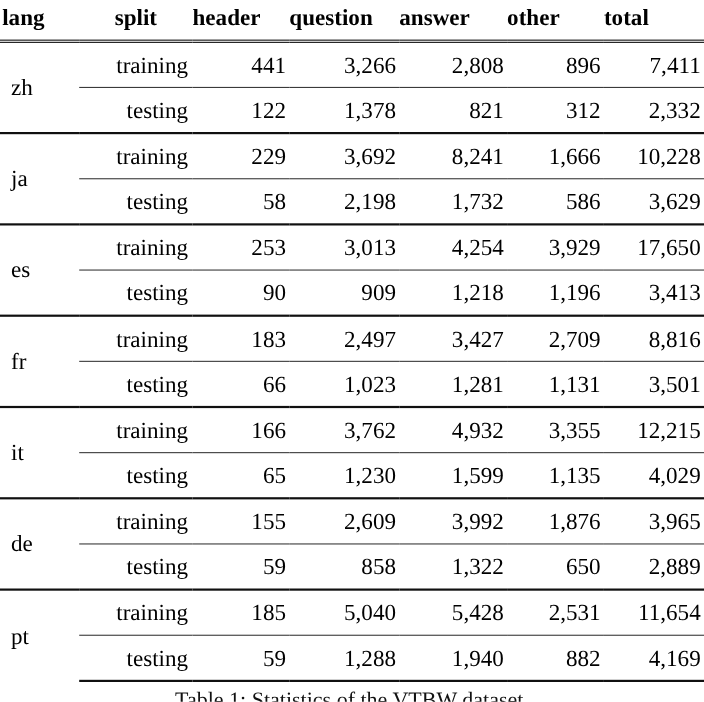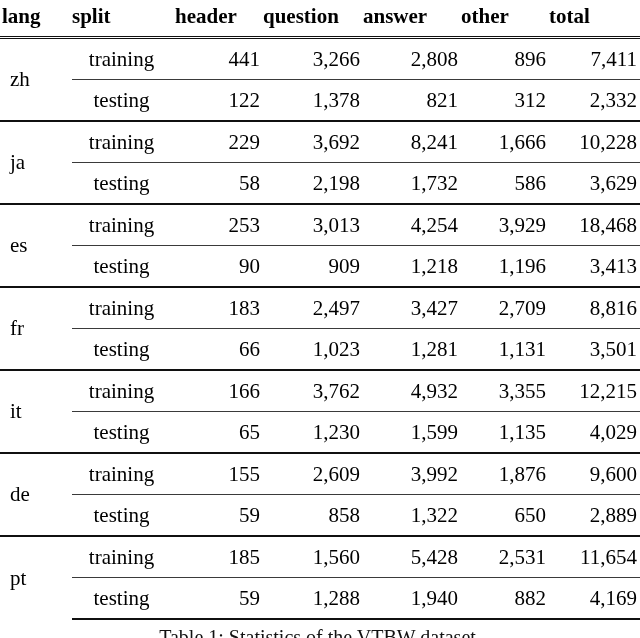--- a/index.html
+++ b/index.html
@@ -47,36 +47,36 @@
 
   
   thead th {
     font-weight: bold;
     padding: 6px 0 9px 0;
     text-align: left;
     vertical-align: bottom;
     white-space: nowrap;
   }
   th.lang-h  { text-align: left;   padding-left: 2px; }
-  th.split-h { text-align: left; }
+  th.split-h { text-align: center; }
 
   td {
     padding: 0;
     height: 40px;
     vertical-align: middle;
     white-space: nowrap;
   }
   td.langcell {
     text-align: left;
     padding-left: 10px;
     vertical-align: middle;
     margin-left: 16px;
   }
   td.splitcell {
-    text-align: center;
+    text-align: right;
     padding-right: 4px;
   }
   td.numcell {
     text-align: right;
   }
   td.pad-r { padding-right: 3px; }
 
   
   col.c-lang     { width: 72px; }
   col.c-split    { width: 103px; }
@@ -163,21 +163,21 @@
           <td class="numcell pad-r">586</td>
           <td class="numcell pad-r">3,629</td>
         </tr>
         <tr class="group-start train-row">
           <td class="langcell" rowspan="2">es</td>
           <td class="splitcell">training</td>
           <td class="numcell pad-r">253</td>
           <td class="numcell pad-r">3,013</td>
           <td class="numcell pad-r">4,254</td>
           <td class="numcell pad-r">3,929</td>
-          <td class="numcell pad-r">18,468</td>
+          <td class="numcell pad-r">17,650</td>
         </tr>
         <tr>
           <td class="splitcell">testing</td>
           <td class="numcell pad-r">90</td>
           <td class="numcell pad-r">909</td>
           <td class="numcell pad-r">1,218</td>
           <td class="numcell pad-r">1,196</td>
           <td class="numcell pad-r">3,413</td>
         </tr>
         <tr class="group-start train-row">
@@ -214,35 +214,35 @@
           <td class="numcell pad-r">1,135</td>
           <td class="numcell pad-r">4,029</td>
         </tr>
         <tr class="group-start train-row">
           <td class="langcell" rowspan="2">de</td>
           <td class="splitcell">training</td>
           <td class="numcell pad-r">155</td>
           <td class="numcell pad-r">2,609</td>
           <td class="numcell pad-r">3,992</td>
           <td class="numcell pad-r">1,876</td>
-          <td class="numcell pad-r">9,600</td>
+          <td class="numcell pad-r">3,965</td>
         </tr>
         <tr>
           <td class="splitcell">testing</td>
           <td class="numcell pad-r">59</td>
           <td class="numcell pad-r">858</td>
           <td class="numcell pad-r">1,322</td>
           <td class="numcell pad-r">650</td>
           <td class="numcell pad-r">2,889</td>
         </tr>
         <tr class="group-start train-row">
           <td class="langcell" rowspan="2">pt</td>
           <td class="splitcell">training</td>
           <td class="numcell pad-r">185</td>
-          <td class="numcell pad-r">1,560</td>
+          <td class="numcell pad-r">5,040</td>
           <td class="numcell pad-r">5,428</td>
           <td class="numcell pad-r">2,531</td>
           <td class="numcell pad-r">11,654</td>
         </tr>
         <tr class="group-bottom">
           <td class="splitcell">testing</td>
           <td class="numcell pad-r">59</td>
           <td class="numcell pad-r">1,288</td>
           <td class="numcell pad-r">1,940</td>
           <td class="numcell pad-r">882</td>

